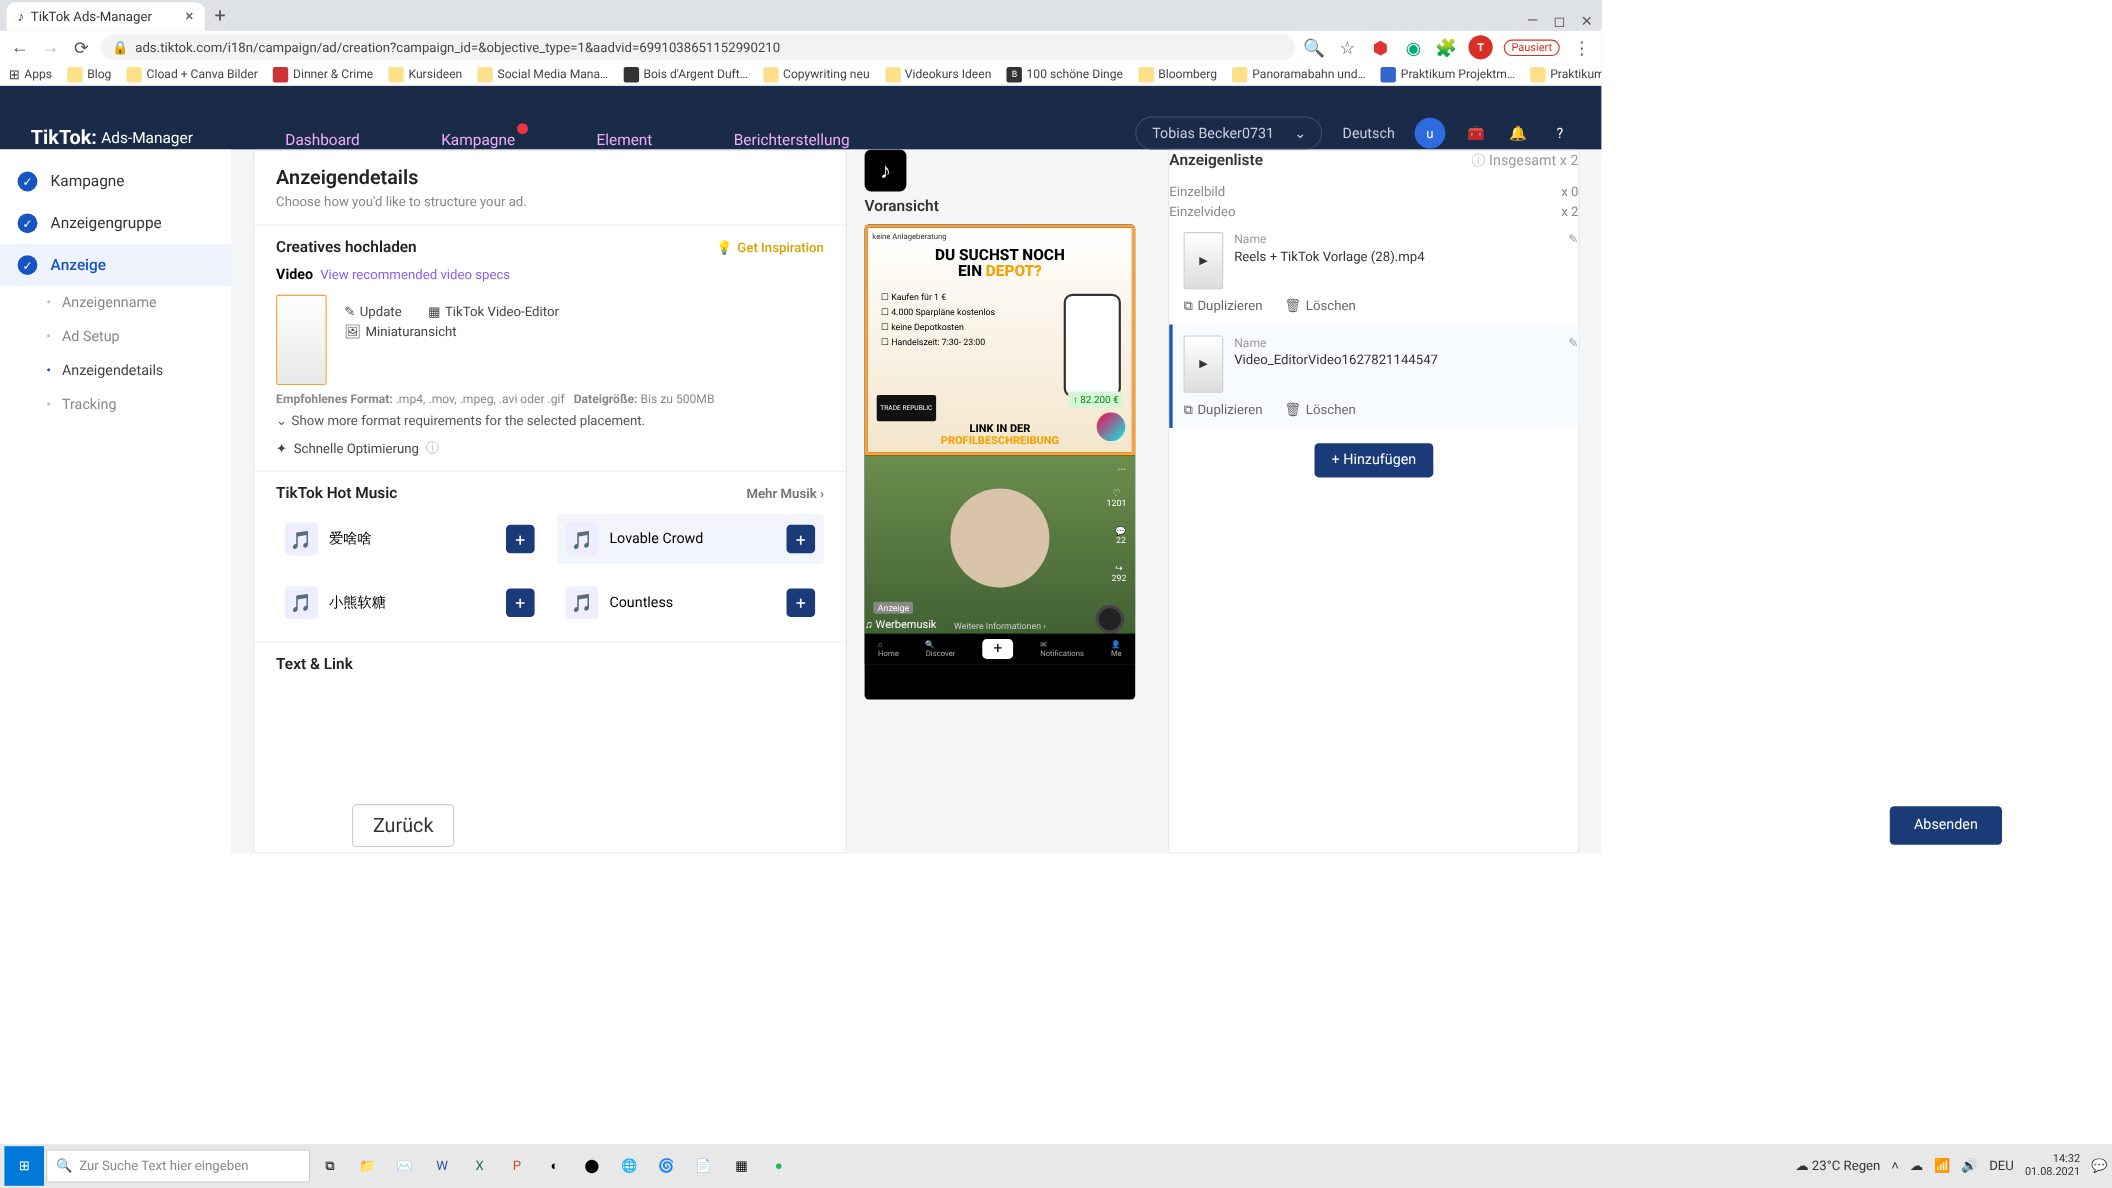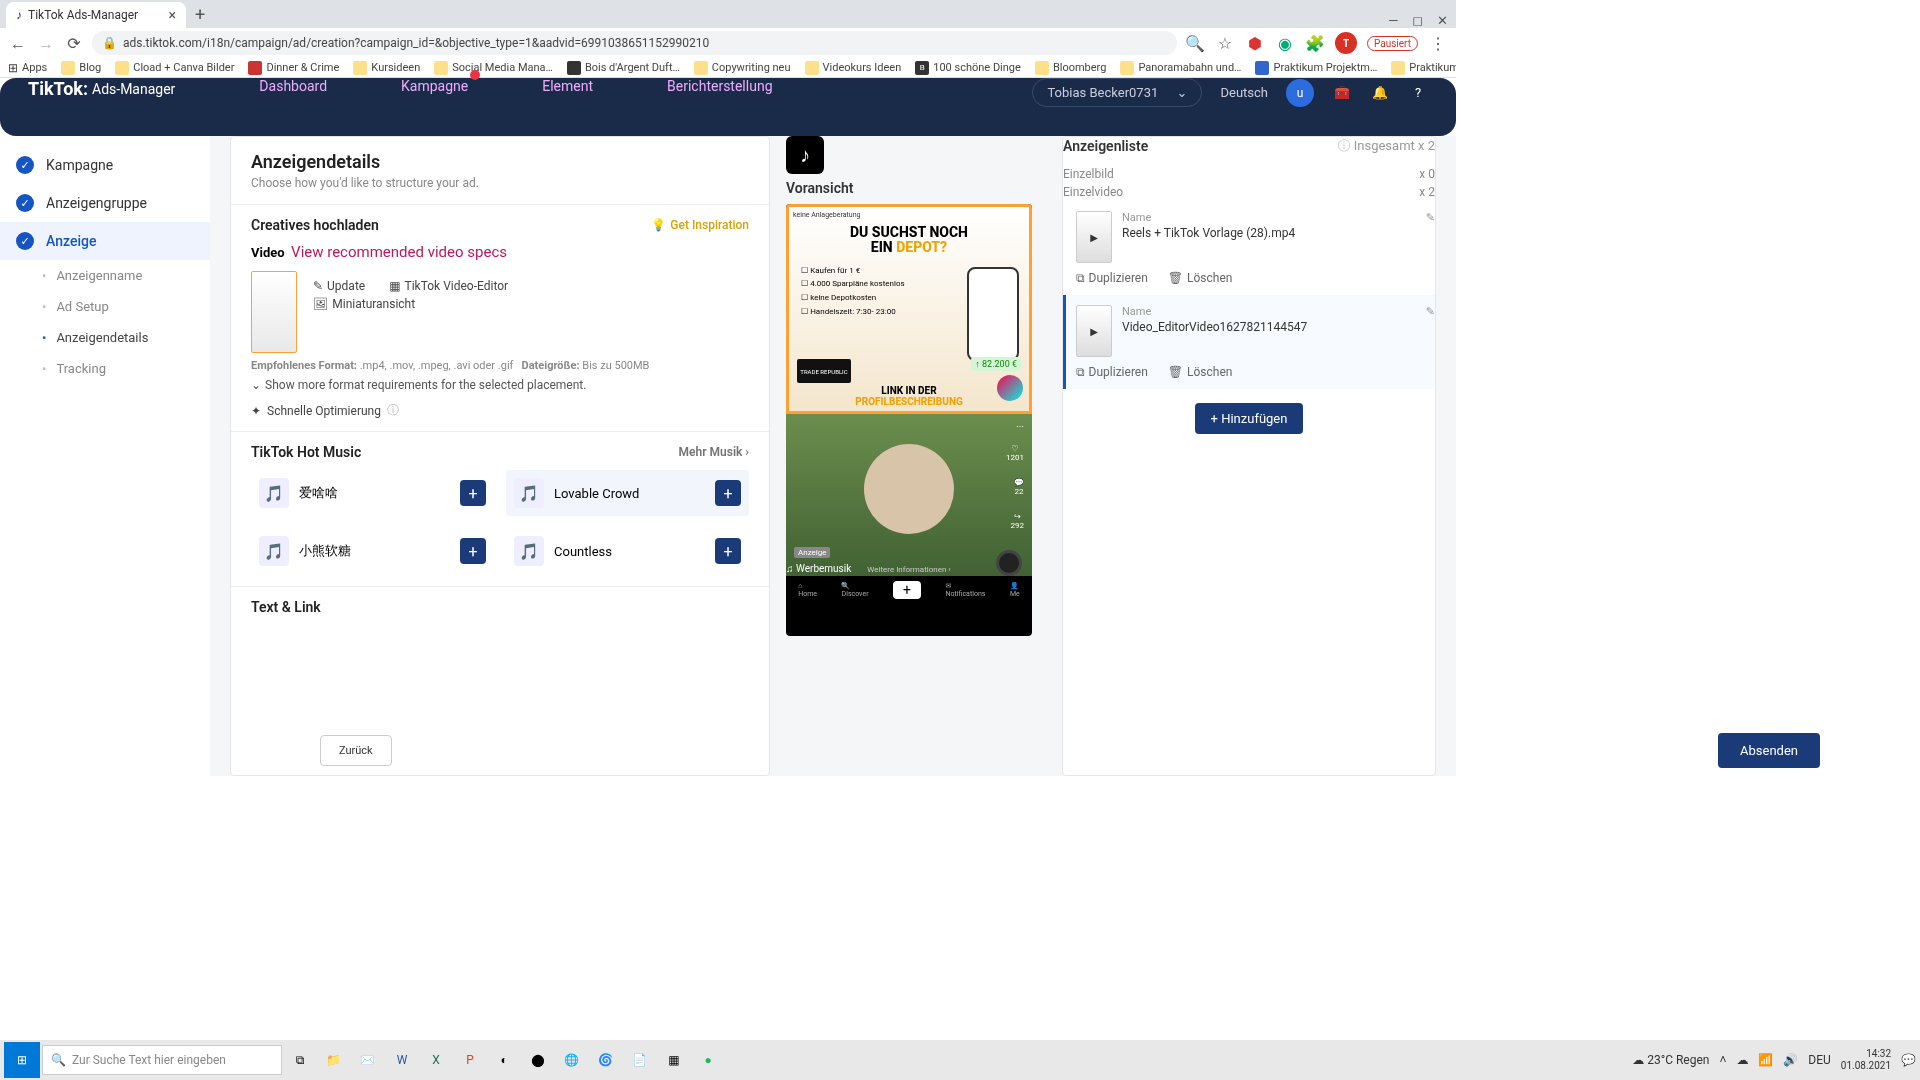--- a/index.html
+++ b/index.html
@@ -15,21 +15,21 @@
 .nav-icon { width: 20px; height: 20px; display: flex; align-items: center; justify-content: center; color: #555; font-size: 16px; }
 .addr-bar { flex: 1; height: 24px; background: #f1f3f4; border-radius: 12px; display: flex; align-items: center; padding: 0 10px; font-size: 12px; color: #444; gap: 6px; }
 .addr-right { display: flex; align-items: center; gap: 10px; }
 .chrome-avatar { width: 22px; height: 22px; border-radius: 11px; background: #d93025; color: #fff; font-size: 10px; display: flex; align-items: center; justify-content: center; font-weight: bold; }
 .pause-pill { border: 1px solid #d93025; color: #d93025; border-radius: 10px; padding: 1px 6px; font-size: 10px; }
 .bookmarks { height: 20px; background: #fff; display: flex; align-items: center; padding: 0 8px; gap: 14px; border-bottom: 1px solid #e0e0e0; }
 .bm { display: flex; align-items: center; gap: 4px; font-size: 11px; color: #444; white-space: nowrap; }
 .bm-icon { width: 14px; height: 14px; background: #ffe08a; border-radius: 2px; }
 
 
-.app-nav { height: 58px; background: #1a2b49; display: flex; align-items: flex-start; padding: 0 28px; color: #fff; border-radius: 16px; }
+.app-nav { height: 58px; background: #1a2b49; display: flex; align-items: flex-end; padding: 0 28px; color: #fff; }
 .logo { font-weight: 700; font-size: 18px; display: flex; align-items: center; gap: 4px; }
 .logo .mgr { font-weight: 400; font-size: 14px; }
 .nav-items { display: flex; gap: 30px; margin-left: 40px; }
 .nav-item { color: #f0abfc; font-size: 14px; position: relative; margin-left: 44px; }
 .nav-badge { position: absolute; top: -8px; right: -12px; background: #e34; width: 10px; height: 10px; border-radius: 5px; }
 .nav-right { margin-left: auto; display: flex; align-items: center; gap: 18px; }
 .account-sel { border: 1px solid #3a4b6b; border-radius: 18px; padding: 6px 14px; font-size: 13px; color: #ccd; width: 170px; display:flex; justify-content: space-between; align-items:center; }
 .circle-u { width: 28px; height: 28px; border-radius: 14px; background: #2d6cdf; display: flex; align-items: center; justify-content: center; font-size: 12px; }
 .top-ic { width: 20px; height: 20px; display:flex; align-items:center; justify-content:center; }
 
@@ -108,21 +108,21 @@
 .al-thumb::after{content:"▶";position:absolute;top:50%;left:50%;transform:translate(-50%,-50%);color:#333;font-size:10px;}
 .al-meta { flex:1; font-size:12px;}
 .al-meta .nm { color:#999; font-size:11px; display:flex; justify-content:space-between;}
 .al-meta .fn { color:#333; margin-top:2px; word-break:break-all;}
 .al-actions { display:flex; gap:20px; font-size:12px; color:#666;}
 .al-actions span { display:flex; gap:4px; align-items:center;}
 .al-add { margin:14px auto 0; display:block; background:#1a3a78; color:#fff; border:none; padding:8px 16px; border-radius:4px; font-size:13px;}
 
 
 .footer-bar { height: 52px; position: absolute; top: calc(816px - 40px - 52px); left: 300px; right: 80px; display:flex; justify-content:space-between; align-items:center; padding:0 20px;}
-.btn-back { background:#fff; border:1px solid #ccc; border-radius:4px; padding:8px 18px; font-size:11px; color:#333;}
+.btn-back { background:#fff; border:1px solid #ccc; border-radius:4px; padding:8px 18px; font-size:18px; color:#333;}
 .btn-submit { background:#1a3a78; color:#fff; border:none; border-radius:4px; padding:10px 22px; font-size:13px;}
 
 
 .taskbar { position: absolute; bottom:0; left:0; right:0; height:40px; background:#e8e8e8; display:flex; align-items:center; padding:0 4px; gap:2px; font-size:12px;}
 .tb-start { width:36px; height:36px; background:#0078d7; display:flex;align-items:center;justify-content:center;color:#fff;}
 .tb-search { flex:0 0 240px; height:30px; background:#fff; border:1px solid #ccc; display:flex; align-items:center; padding:0 8px; gap:6px; color:#666; font-size:12px;}
 .tb-icon { width:32px; height:32px; display:flex; align-items:center; justify-content:center;}
 .tb-right { margin-left:auto; display:flex; align-items:center; gap:10px; color:#333;}
 .tb-time { text-align:right; font-size:10px; line-height:1.2;}
 </style>
@@ -281,21 +281,21 @@
       <div class="sec-block">
         <div class="block-title">
           <span>Creatives hochladen</span>
           <span class="insp">
               <span>💡</span>
               <span>Get Inspiration</span>
             </span>
         </div>
         <div style="margin-top:10px;font-size:13px;">
           <b>Video</b>
-          &nbsp;<span style="color:#be185d;font-size:15px;">View recommended video specs</span>
+          &nbsp;<span style="color:#8b5cf6;font-size:12px;">View recommended video specs</span>
         </div>
         <div class="video-row">
           <div class="thumb"></div>
           <div style="flex:1;">
             <div class="vactions">
               <span class="vact">
                   <span>✎</span>
                   <span>Update</span>
                 </span>
               <span class="vact">

